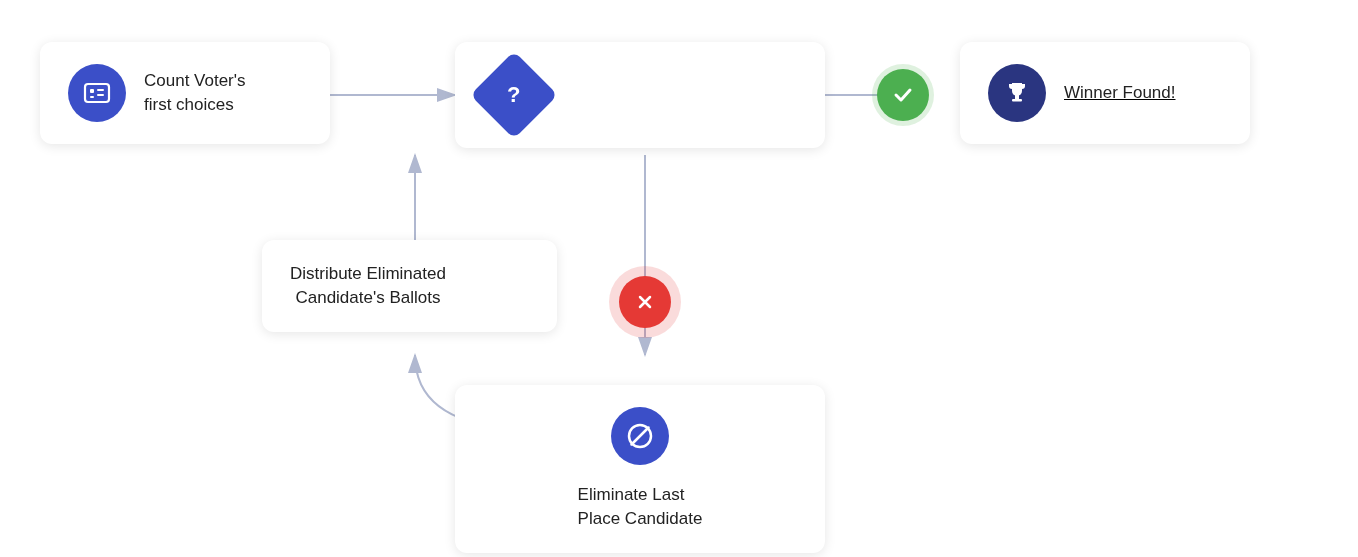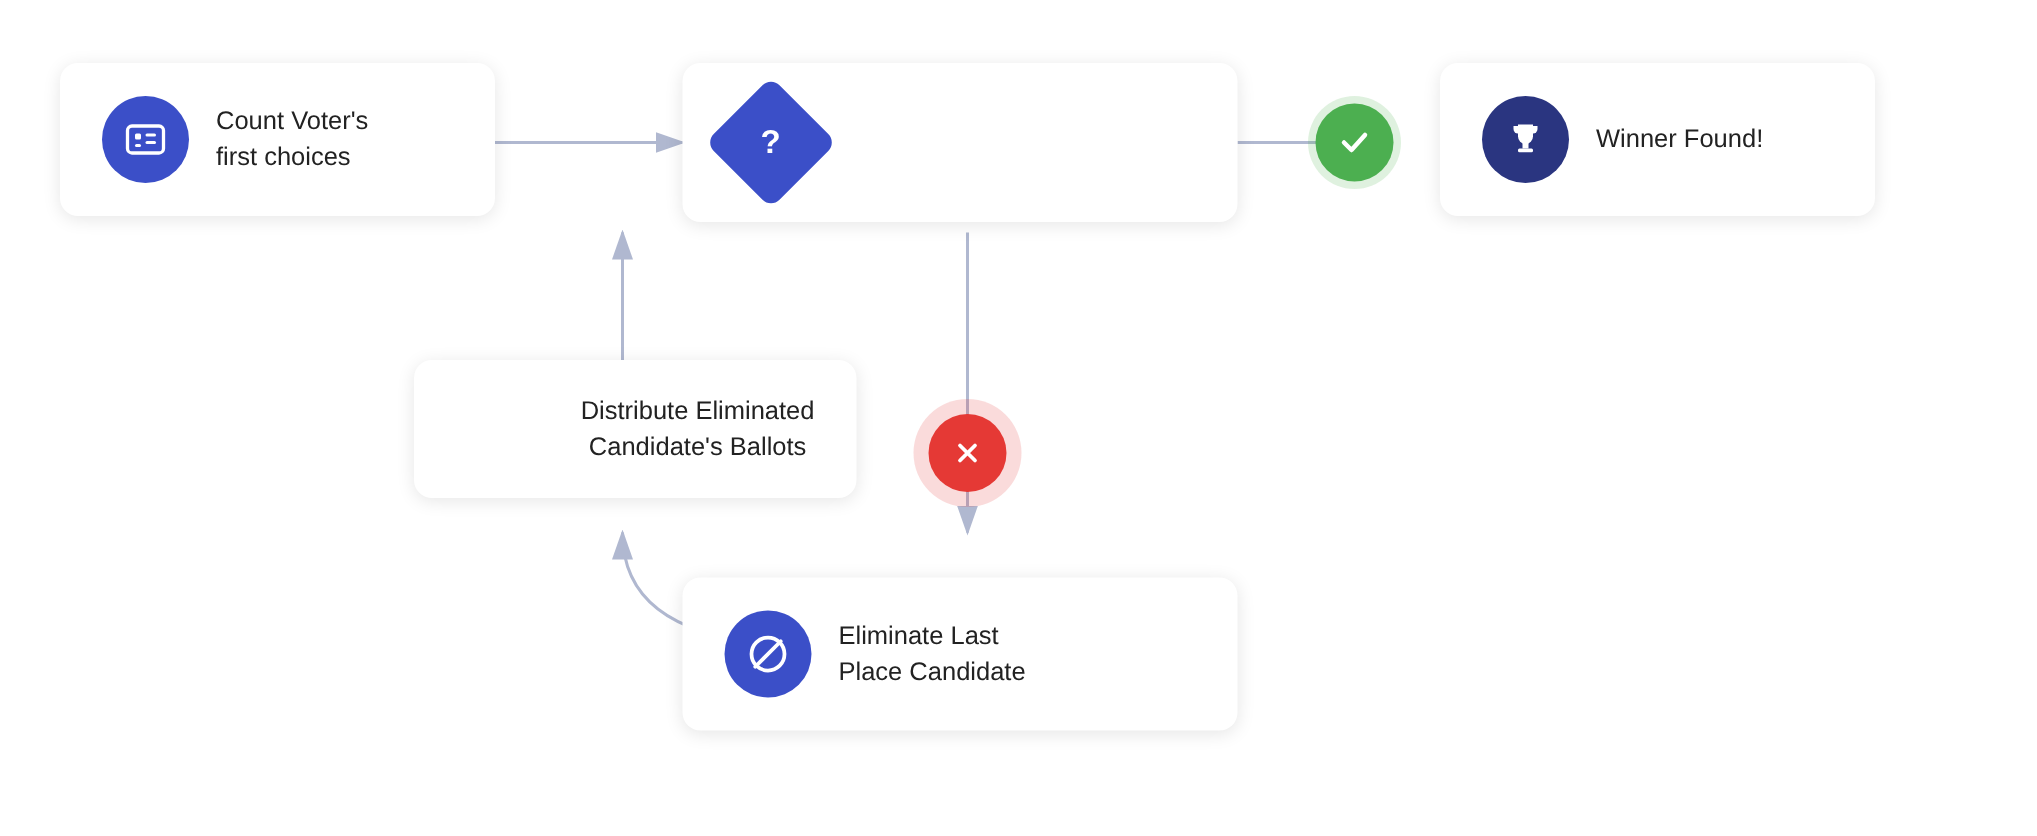--- a/index.html
+++ b/index.html
@@ -156,44 +156,44 @@
       </div>
     </div>
   </div>
 
   <div class="status-circle status-green" style="left:877px; top:69px;">
     <svg width="26" height="26" viewBox="0 0 26 26" fill="none">
       <path d="M6 13 L11 18 L20 8" stroke="white" stroke-width="3" stroke-linecap="round" stroke-linejoin="round"></path>
     </svg>
   </div>
 
-  <div class="node" style="left:960px; top:42px; width:290px;">
+  <div class="node" style="left:960px; top:42px; width:290px;text-decoration:underline;">
     <div class="icon-circle icon-navy">
       <svg width="30" height="30" viewBox="0 0 30 30" fill="none">
         <path d="M10 5 h10 v8 a5 5 0 0 1-10 0 Z" fill="white"></path>
         <path d="M7 6 h3 v5 a3 3 0 0 1-3-3 Z" fill="white"></path>
         <path d="M23 6 h-3 v5 a3 3 0 0 0 3-3 Z" fill="white"></path>
         <rect x="13" y="17" width="4" height="4" fill="white"></rect>
         <rect x="10" y="21" width="10" height="2.5" rx="1" fill="white"></rect>
       </svg>
     </div>
     <div class="node-label">Winner Found!</div>
   </div>
 
-  <div class="node" style="left:276px; top:240px; width:295px; justify-content:flex-end; text-align:center;">
+  <div class="node" style="left:262px; top:240px; width:295px; justify-content:flex-start; text-align:center;">
     <div class="node-label">Distribute Eliminated<br>Candidate's Ballots</div>
   </div>
 
   <div class="status-circle status-red" style="left:619px; top:276px;">
     <svg width="24" height="24" viewBox="0 0 24 24" fill="none">
       <path d="M7 7 L17 17 M17 7 L7 17" stroke="white" stroke-width="2.5" stroke-linecap="round"></path>
     </svg>
   </div>
 
-  <div class="node" style="left:455px; top:385px; width:370px;">
+  <div class="node" style="left:455px; top:385px; width:370px;flex-direction:column;">
     <div class="icon-circle icon-blue">
       <svg width="32" height="32" viewBox="0 0 32 32" fill="none">
         <circle cx="16" cy="16" r="11" stroke="white" stroke-width="2.5"></circle>
         <line x1="7.5" y1="24.5" x2="24.5" y2="7.5" stroke="white" stroke-width="2.5" stroke-linecap="round"></line>
       </svg>
     </div>
     <div class="node-label">Eliminate Last<br>Place Candidate</div>
   </div>
 
 </div>

